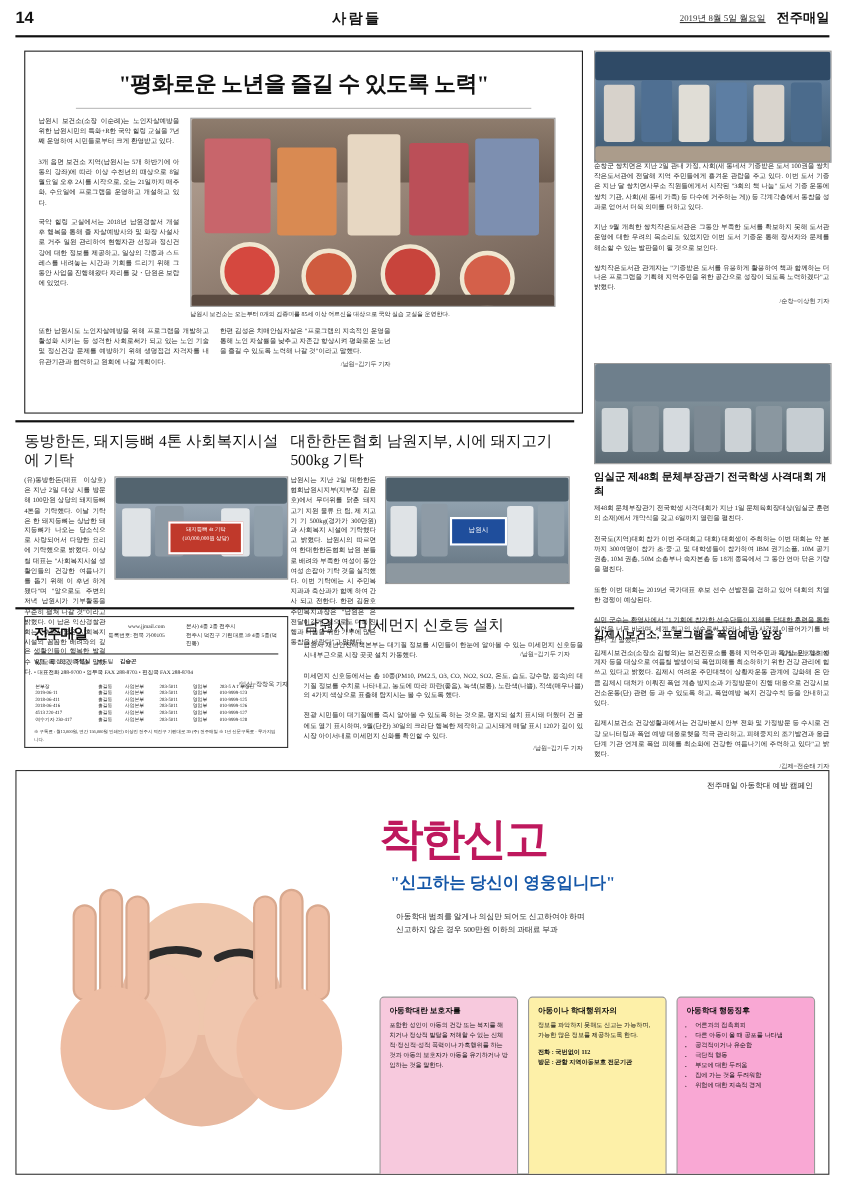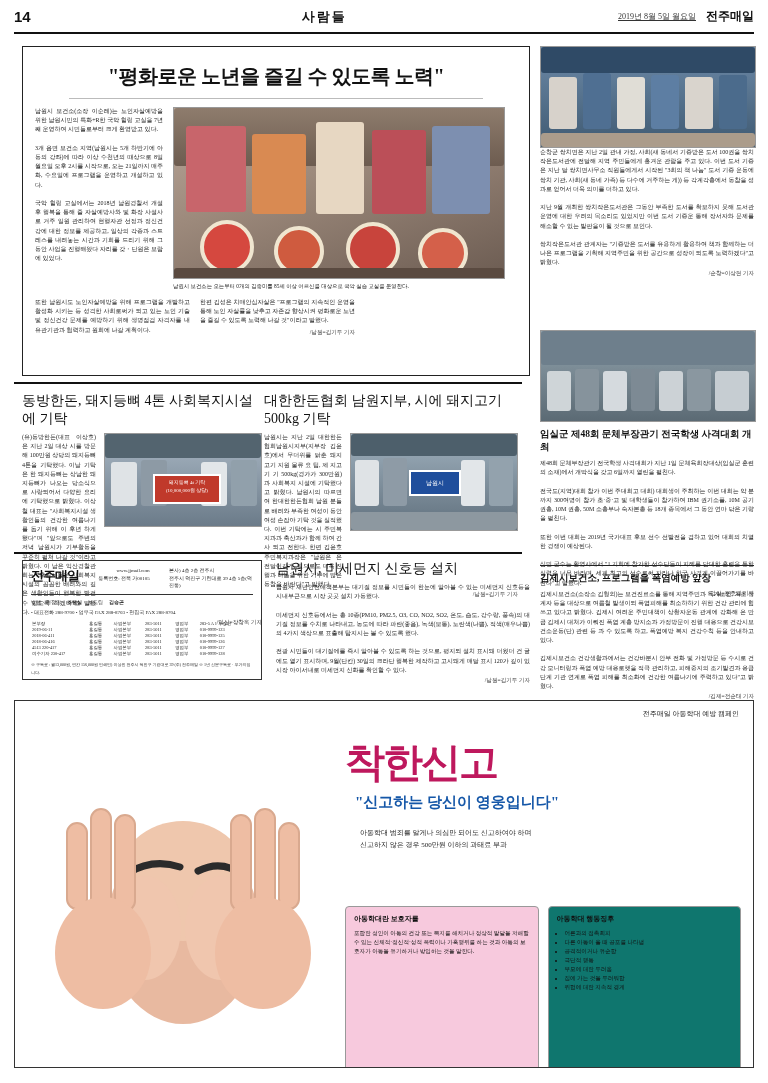--- a/index.html
+++ b/index.html
@@ -70,21 +70,21 @@
   .ad-desc{position:absolute;left:345px;top:126px;font-size:7px;line-height:12px;color:#222;}
   .badge112{position:absolute;left:600px;top:28px;width:84px;height:66px;}
   .hands{position:absolute;left:18px;top:52px;width:300px;height:300px;}
   .cards{position:absolute;left:330px;top:178px;width:396px;height:172px;display:flex;gap:9px;margin-top:27px;}
   .card{flex:1;border:1px solid #999;border-radius:4px;padding:7px 8px;box-sizing:border-box;}
   .card h4{margin:0 0 5px 0;font-size:7px;font-weight:bold;}
   .card p,.card li{margin:0;font-size:5.6px;line-height:9px;}
   .card ul{margin:0;padding-left:8px;}
   .c-pink{background:#f7c9dd;}
   .c-yellow{background:#fdf0a8;}
-  .c-blue{background:#0f766e;}
+  .c-blue{background:#f9a8d4;}
 </style>
 </head>
 <body>
 
 <div class="page">
 
   <div class="masthead">
     <div class="mh-page">14</div>
     <div class="mh-center">사람들</div>
     <div class="mh-right">
@@ -341,20 +341,26 @@
 
     <div class="ad-sub">"신고하는 당신이 영웅입니다"</div>
     <div class="ad-desc" style="white-space:pre-line;">아동학대 범죄를 알게나 의심만 되어도 신고하여야 하며
 신고하지 않은 경우 500만원 이하의 과태료 부과</div>
 
     <div class="cards">
       <div class="card c-pink">
         <h4>아동학대란 보호자를</h4>
         <p>포함한 성인이 아동의 건강 또는 복지를 해치거나 정상적 발달을 저해할 수 있는 신체적·정신적·성적 폭력이나 가혹행위를 하는 것과 아동의 보호자가 아동을 유기하거나 방임하는 것을 말한다.</p>
       </div>
+      <div class="card c-yellow">
+        <h4>아동이나 학대행위자의</h4>
+        <p>정보를 파악하지 못해도 신고는 가능하며, 가능한 많은 정보를 제공하도록 한다.</p>
+        <p style="margin-top:6px;font-weight:bold;white-space:pre-line;">전화 : 국번없이 112
+방문 : 관할 지역아동보호 전문기관</p>
+      </div>
       <div class="card c-blue">
         <h4>아동학대 행동징후</h4>
         <ul id="signs-list">
             <li>어른과의 접촉회피</li>
             <li>다른 아동이 울 때 공포를 나타냄</li>
             <li>공격적이거나 유순함</li>
             <li>극단적 행동</li>
             <li>부모에 대한 두려움</li>
             <li>집에 가는 것을 두려워함</li>
             <li>위험에 대한 지속적 경계</li>

